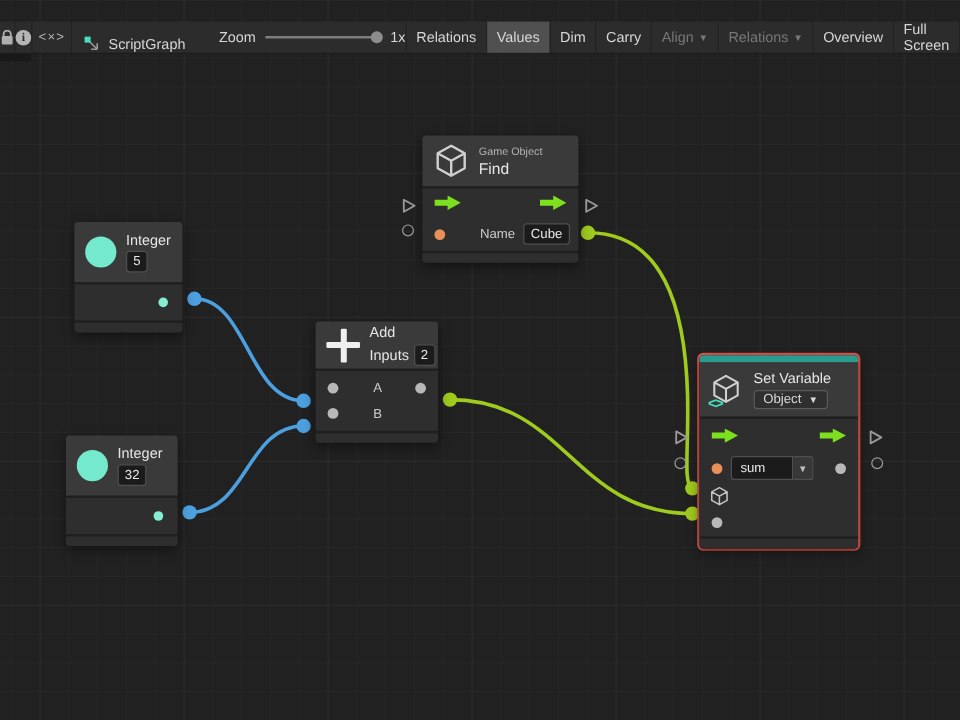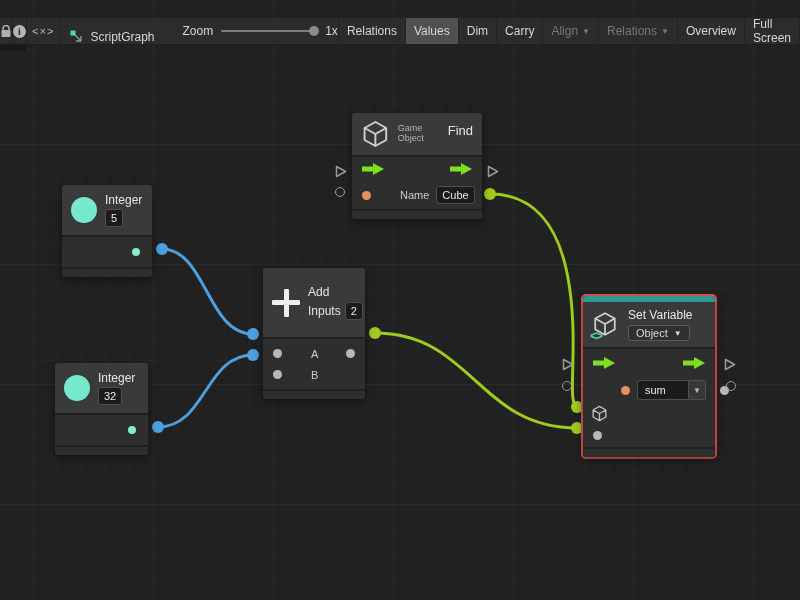--- a/index.html
+++ b/index.html
@@ -145,21 +145,21 @@
         </div>
       </div>
       <div class="node-footer"></div>
     </div>
 
     <div class="node" style="left:352px;top:113px;width:130px;">
       <div class="node-header">
         <svg width="30" height="30" viewBox="0 0 24 24">
           <path d="M12 2 L21 7 L21 17 L12 22 L3 17 L3 7 Z M3 7 L12 12 L21 7 M12 12 L12 22" fill="none" stroke="#d0d0d0" stroke-width="1.6" stroke-linejoin="round"></path>
         </svg>
-        <span style="display:flex;flex-direction:row;justify-content:center;">
+        <span style="display:flex;flex-direction:column;justify-content:center;">
           <span class="n-sub">Game Object</span>
           <span class="n-title" style="font-size:13px;">Find</span>
         </span>
       </div>
       <div class="node-body">
         <div class="row" style="height:24px;">
           <svg width="22" height="12" viewBox="0 0 22 12">
             <path d="M0 3.5 H11 V0 L22 6 L11 12 V8.5 H0 Z" fill="#7de01f"></path>
           </svg>
           <span class="spacer"></span>
@@ -187,21 +187,21 @@
           <span class="pm-circle"></span>
         </span>
       <span class="pm" style="right:-17px;top:52px;">
         <svg width="12" height="13" viewBox="0 0 12 13">
             <polygon points="1.5,1.5 10.5,6.5 1.5,11.5" fill="none" stroke="#9a9a9a" stroke-width="1.5" stroke-linejoin="round"></polygon>
           </svg>
       </span>
     </div>
 
     <div class="node" style="left:263px;top:268px;width:102px;">
-      <div class="node-header" style="padding:17px 9px;">
+      <div class="node-header" style="padding:2px 9px;">
         <span class="plus-icon"></span>
         <span style="display:flex;flex-direction:column;gap:3px;">
           <span class="n-title">Add</span>
           <span style="display:flex;align-items:center;gap:4px;justify-content:space-between;">
             <span class="n-title">Inputs</span>
             <span class="vfield" style="min-width:14px;text-align:center;">2</span>
           </span>
         </span>
       </div>
       <div class="node-body" style="padding:4px 0;">
@@ -240,21 +240,21 @@
         <div class="node-body">
           <div class="row" style="height:28px;">
             <svg width="22" height="12" viewBox="0 0 22 12">
               <path d="M0 3.5 H11 V0 L22 6 L11 12 V8.5 H0 Z" fill="#7de01f"></path>
             </svg>
             <span class="spacer"></span>
             <svg width="22" height="12" viewBox="0 0 22 12">
               <path d="M0 3.5 H11 V0 L22 6 L11 12 V8.5 H0 Z" fill="#7de01f"></path>
             </svg>
           </div>
-          <div class="row" style="height:26px;margin-left:28px;">
+          <div class="row" style="height:26px;">
             <span class="dot orange"></span>
             <span class="combo">
               <span class="combo-field">sum</span>
               <span class="combo-btn">▼</span>
             </span>
             <span class="spacer"></span>
             <span class="dot gray"></span>
           </div>
           <div class="row" style="height:20px;">
             <svg width="17" height="17" viewBox="0 0 24 24" style="margin-left:-2px;">

